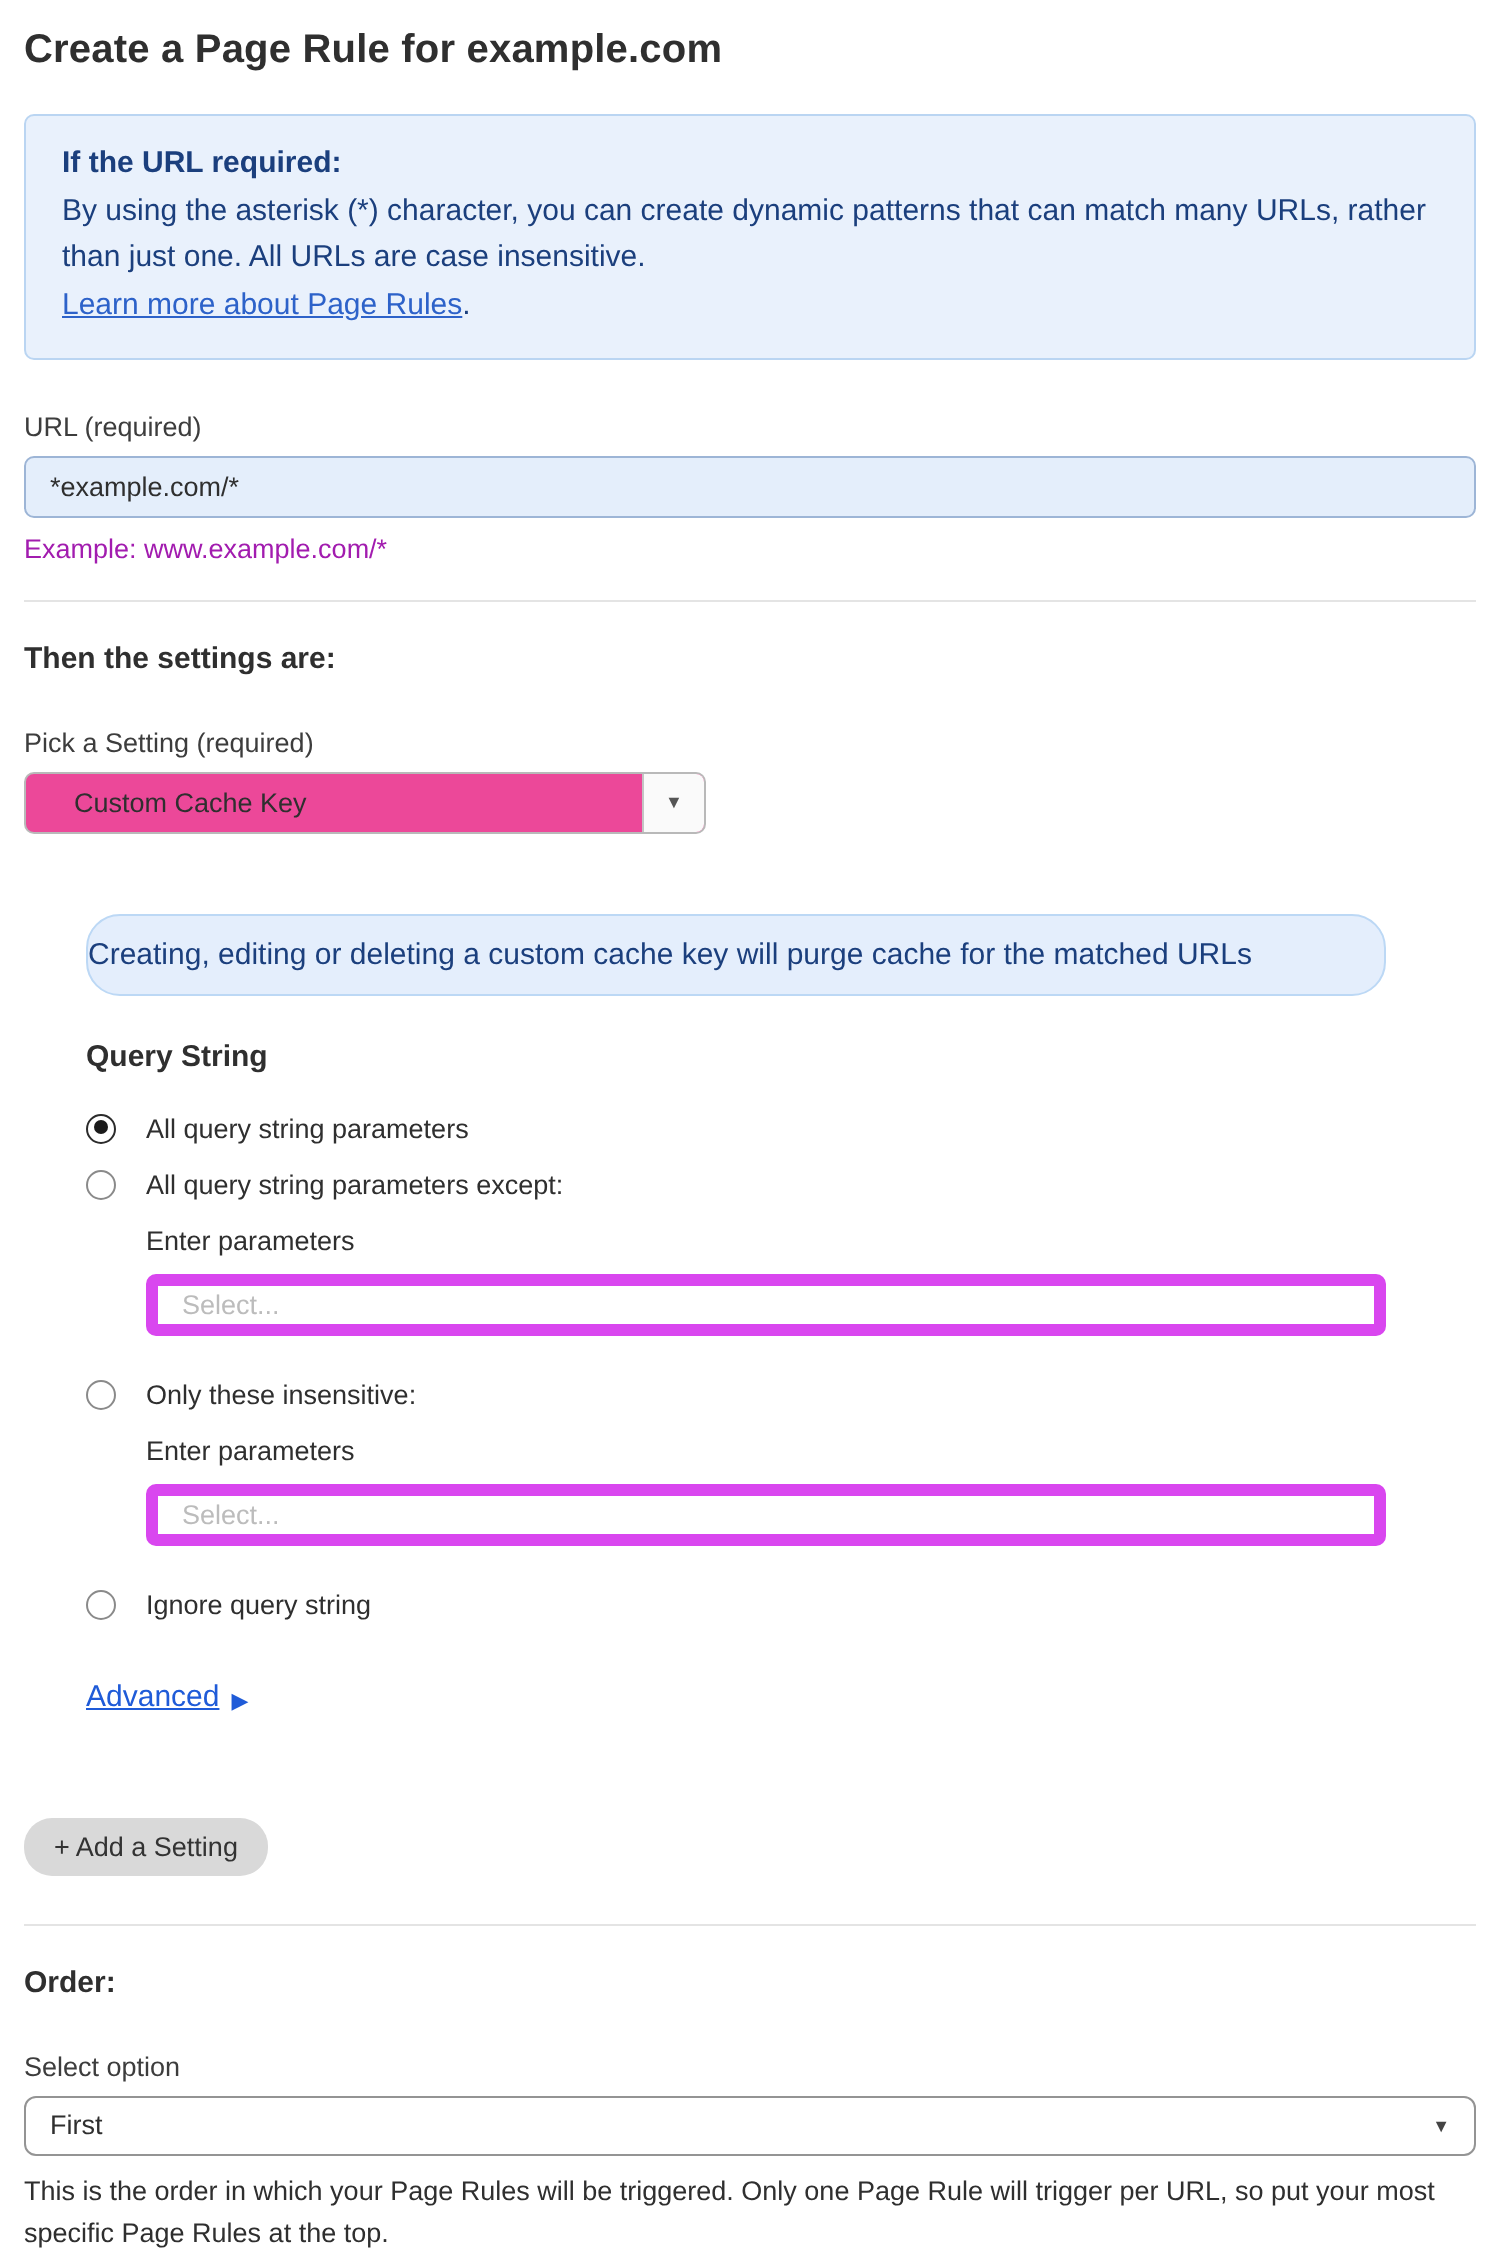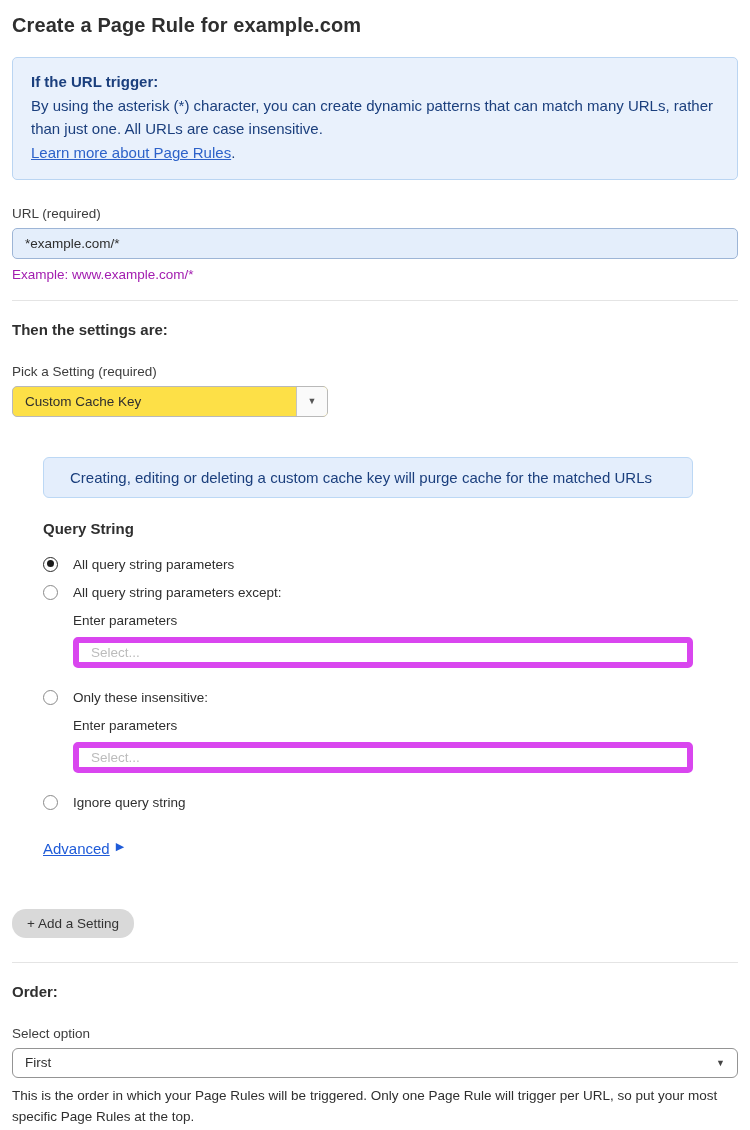--- a/index.html
+++ b/index.html
@@ -60,29 +60,30 @@
   hr.divider {
     border: none;
     border-top: 1px solid #e4e4e4;
     margin: 0 0 20px 0;
   }
 
   .section-heading { font-size: 15px; font-weight: bold; color: #2f2f2f; margin-bottom: 26px; }
 
   
   .setting-select {
-    width: 316px;
+    width: 341px;
     height: 31px;
     border: 1px solid #b9b9b9;
     border-radius: 5px;
-    background: #fde047;
+    background: #ec4899;
     display: flex;
     align-items: stretch;
     cursor: pointer;
     overflow: hidden;
+    padding-left: 12px;
   }
   .setting-select .select-value {
     flex: 1;
     display: flex;
     align-items: center;
     padding: 0 12px;
     font-size: 13.5px;
     color: #2f2f2f;
   }
   .setting-select .select-arrow-box {
@@ -94,22 +95,22 @@
     justify-content: center;
     color: #555;
     font-size: 9px;
   }
 
   
   .notice-banner {
     margin: 40px 45px 22px 31px;
     background: #e4eefc;
     border: 1px solid #bcd8f5;
-    border-radius: 6px;
-    padding: 9px 26px;
+    border-radius: 17px;
+    padding: 9px 0;
     color: #1b3f7d;
     font-size: 15px;
     line-height: 1.4;
   }
 
   .qs-section { margin-left: 31px; }
   .qs-heading { font-size: 15px; font-weight: bold; color: #2f2f2f; margin-bottom: 20px; }
 
   .radio-row { display: flex; align-items: center; margin-bottom: 13px; cursor: pointer; }
   .radio-circle {
@@ -141,21 +142,21 @@
     border: 6px solid #d946ef;
     border-radius: 5px;
     padding: 0 12px;
     font-size: 13.5px;
     color: #2f2f2f;
     font-family: "Liberation Sans", sans-serif;
     outline: none;
   }
   .param-input::placeholder { color: #bcbcbc; }
 
-  .advanced-row { margin: 30px 0 0 31px; display: flex; align-items: flex-start; }
+  .advanced-row { margin: 30px 0 0 31px; display: flex; align-items: flex-end; }
   .advanced-link {
     color: #1f5bd8;
     font-size: 15px;
     text-decoration: underline;
     cursor: pointer;
   }
   .advanced-arrow { color: #1f5bd8; font-size: 11px; margin-left: 6px; }
 
   .btn {
     display: inline-flex;
@@ -193,21 +194,21 @@
   .order-help { font-size: 13.5px; color: #2f2f2f; line-height: 1.55; margin-bottom: 18px; max-width: 720px; }
 </style>
 </head>
 <body>
 
 <div class="container">
 
   <h1 class="page-title">Create a Page Rule for example.com</h1>
 
   <div class="info-box">
-    <div class="info-heading">If the URL trigger:</div>
+    <div class="info-heading">If the URL required:</div>
     <div>By using the asterisk (*) character, you can create dynamic patterns that can match many URLs, rather than just one. All URLs are case insensitive.</div>
     <div><a class="info-link">Learn more about Page Rules</a><span>.</span></div>
   </div>
 
   <div class="field-label">URL (required)</div>
   <input class="url-input" type="text" value="*example.com/*" style="">
   <div class="example-text">Example: www.example.com/*</div>
 
   <hr class="divider">
 

